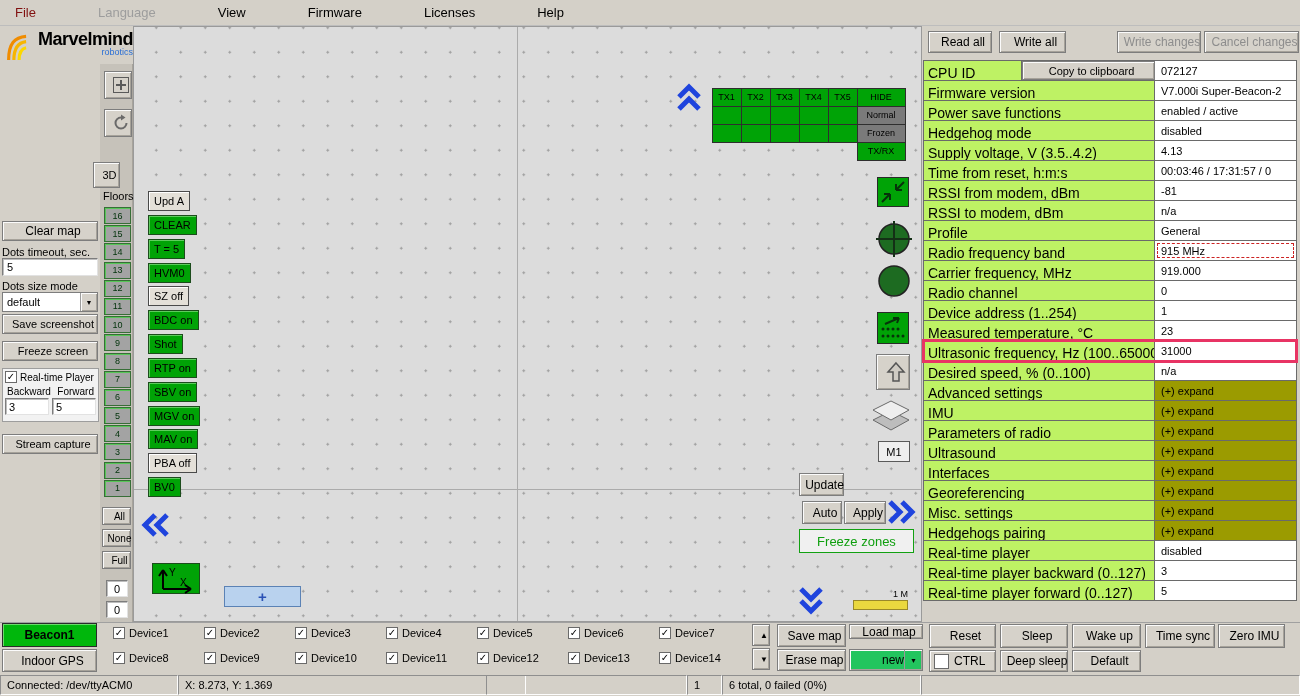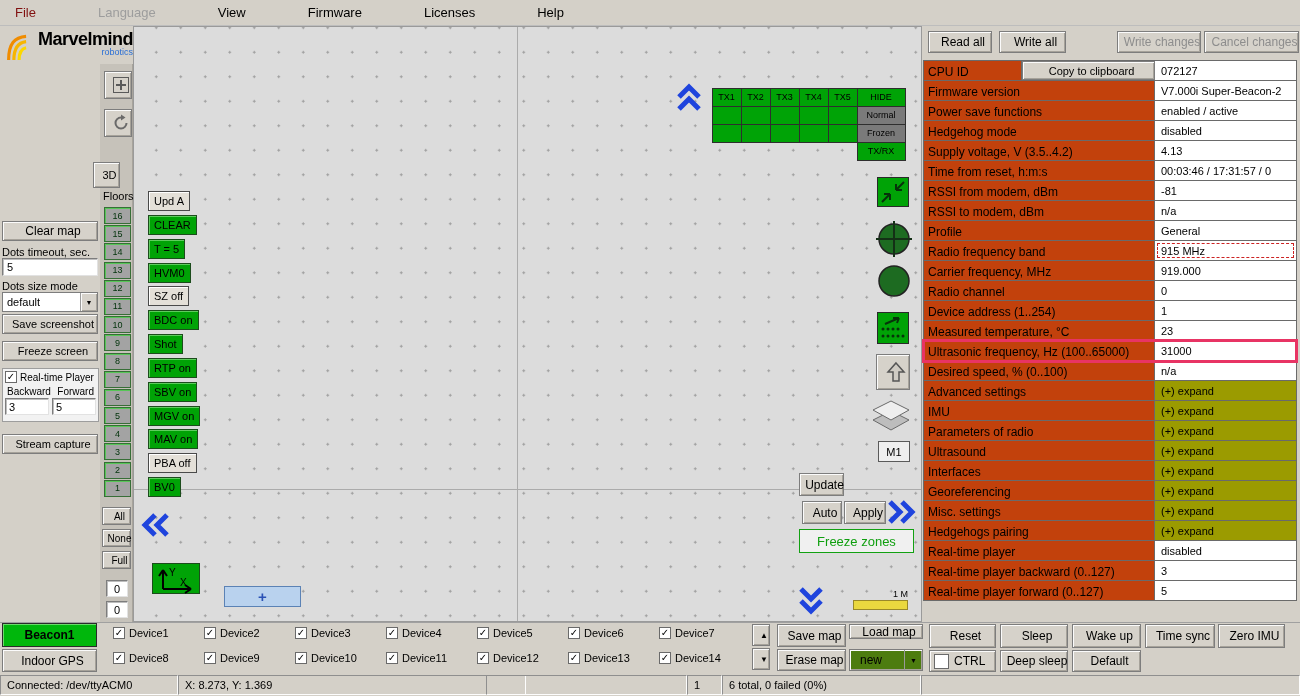--- a/index.html
+++ b/index.html
@@ -40,32 +40,32 @@
 .tx-cell.empty{border:none;background:transparent;}
 
 .m1-btn{background:#efefef;border:1px solid #5a5a5a;font-size:11px;display:flex;align-items:center;justify-content:center;}
 .freeze-zones{background:#f0f0f0;border:1px solid #12a112;color:#0f9f0f;font-size:13px;display:flex;align-items:center;justify-content:center;}
 .plus-btn{background:#b9d2ee;border:1px solid #5b82b5;color:#2b52b5;font-size:15px;font-weight:bold;display:flex;align-items:center;justify-content:center;}
 .scalebar{background:#ead83f;border:1px solid #99882a;}
 .scale-label{font-size:9px;text-align:right;}
 
 .props-table{left:923px;top:60px;width:374px;border:1px solid #6a6a6a;border-bottom:none;background:#fff;}
 .prow{display:flex;height:20px;border-bottom:1px solid #6a6a6a;position:relative;background:#fff;}
-.plabel{width:231px;background:#c2410c;border-right:1px solid #6a6a6a;font-size:12px;padding:4px 0 0 4px;white-space:nowrap;overflow:hidden;}
+.plabel{width:231px;background:#bef264;border-right:1px solid #6a6a6a;font-size:14px;padding:4px 0 0 4px;white-space:nowrap;overflow:hidden;}
 .plabel.short{width:98px;}
 .pbtn{width:133px;height:100%;font-size:11px;}
 .pvalue{flex:1;background:#fff;font-size:11px;padding:4px 0 0 6px;white-space:nowrap;overflow:hidden;}
 .pvalue.expand{background:#9b9b00;}
 .pvalue.dashed{outline:1px dashed #c22;outline-offset:-3px;}
 .prow.hl{outline:3px solid #e83464;outline-offset:-1px;z-index:5;}
 
 .dropdown{display:flex;background:#fff;border:1px solid #7d7d7d;}
 .dd-text{flex:1;display:flex;align-items:center;padding-left:4px;font-size:11px;}
 .dd-arrow{width:17px;display:flex;align-items:center;justify-content:center;font-size:7px;background:#d6d2ca;border-left:1px solid #9d9d9d;box-shadow:inset 1px 1px 0 #fbfbfb,inset -1px -1px 0 #a6a29a;}
-.dropdown-btn{display:flex;align-items:center;background:#4d7c0f;border:1px solid #7d7d7d;box-shadow:inset 1px 1px 0 #fbfbfb,inset -1px -1px 0 #a6a29a;}
+.dropdown-btn{display:flex;align-items:center;background:#22c55e;border:1px solid #7d7d7d;box-shadow:inset 1px 1px 0 #fbfbfb,inset -1px -1px 0 #a6a29a;text-align:right;}
 .ddb-text{flex:1;padding-left:10px;font-size:12px;}
 .ddb-arrow{width:18px;height:100%;display:flex;align-items:center;justify-content:center;font-size:7px;border-left:1px solid #9a9a9a;}
 
 .rt-panel{background:#f2f2f2;border:1px solid #9d9d9d;font-size:10px;padding:2px;}
 .checkbox{width:12px;height:12px;background:#fff;border:1px solid #6a6a6a;display:inline-flex;align-items:center;justify-content:center;font-size:10px;line-height:10px;flex:none;}
 .rt-row1{display:flex;align-items:center;gap:3px;}
 .rt-row2{display:flex;justify-content:space-between;padding:3px 2px 1px 2px;}
 .rt-row3{display:flex;justify-content:space-between;gap:3px;}
 .rt-input{width:44px;height:17px;font-size:11px;padding:2px 0 0 3px;}
 

